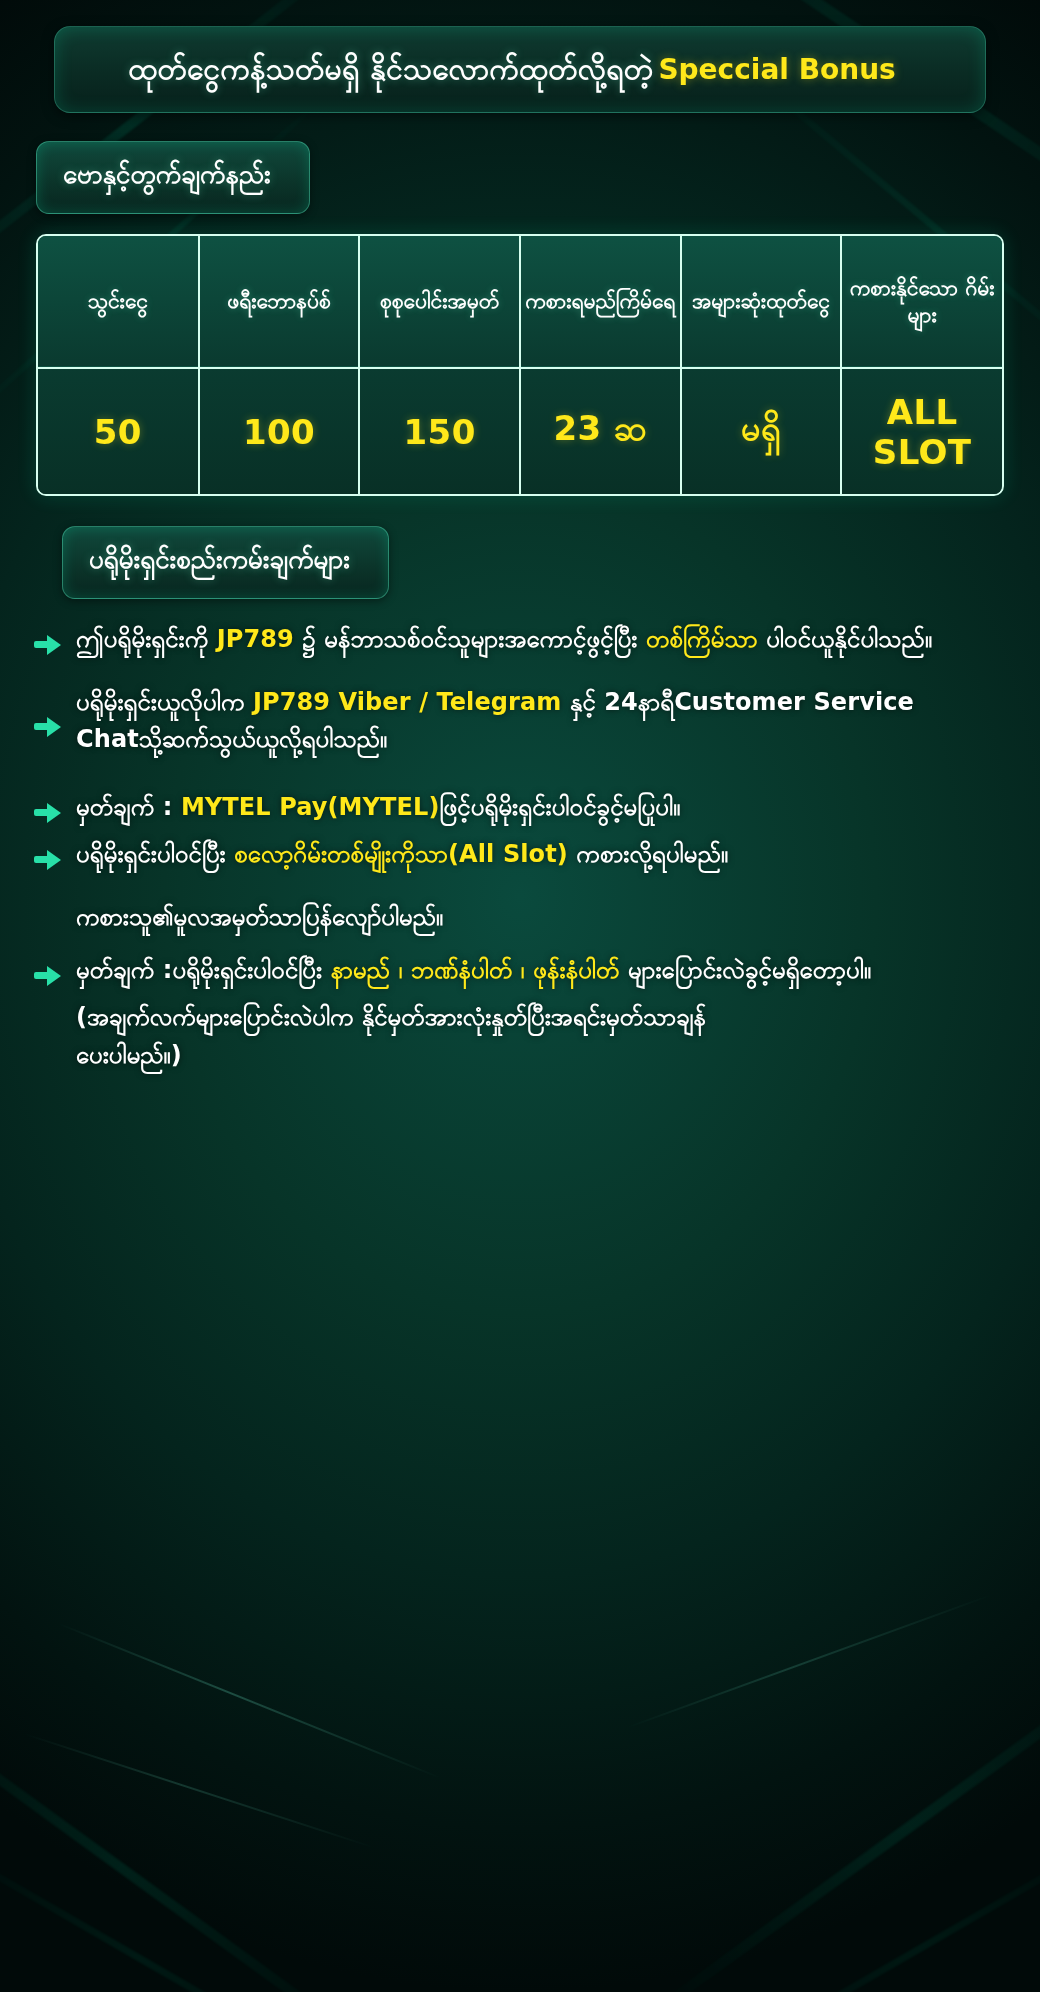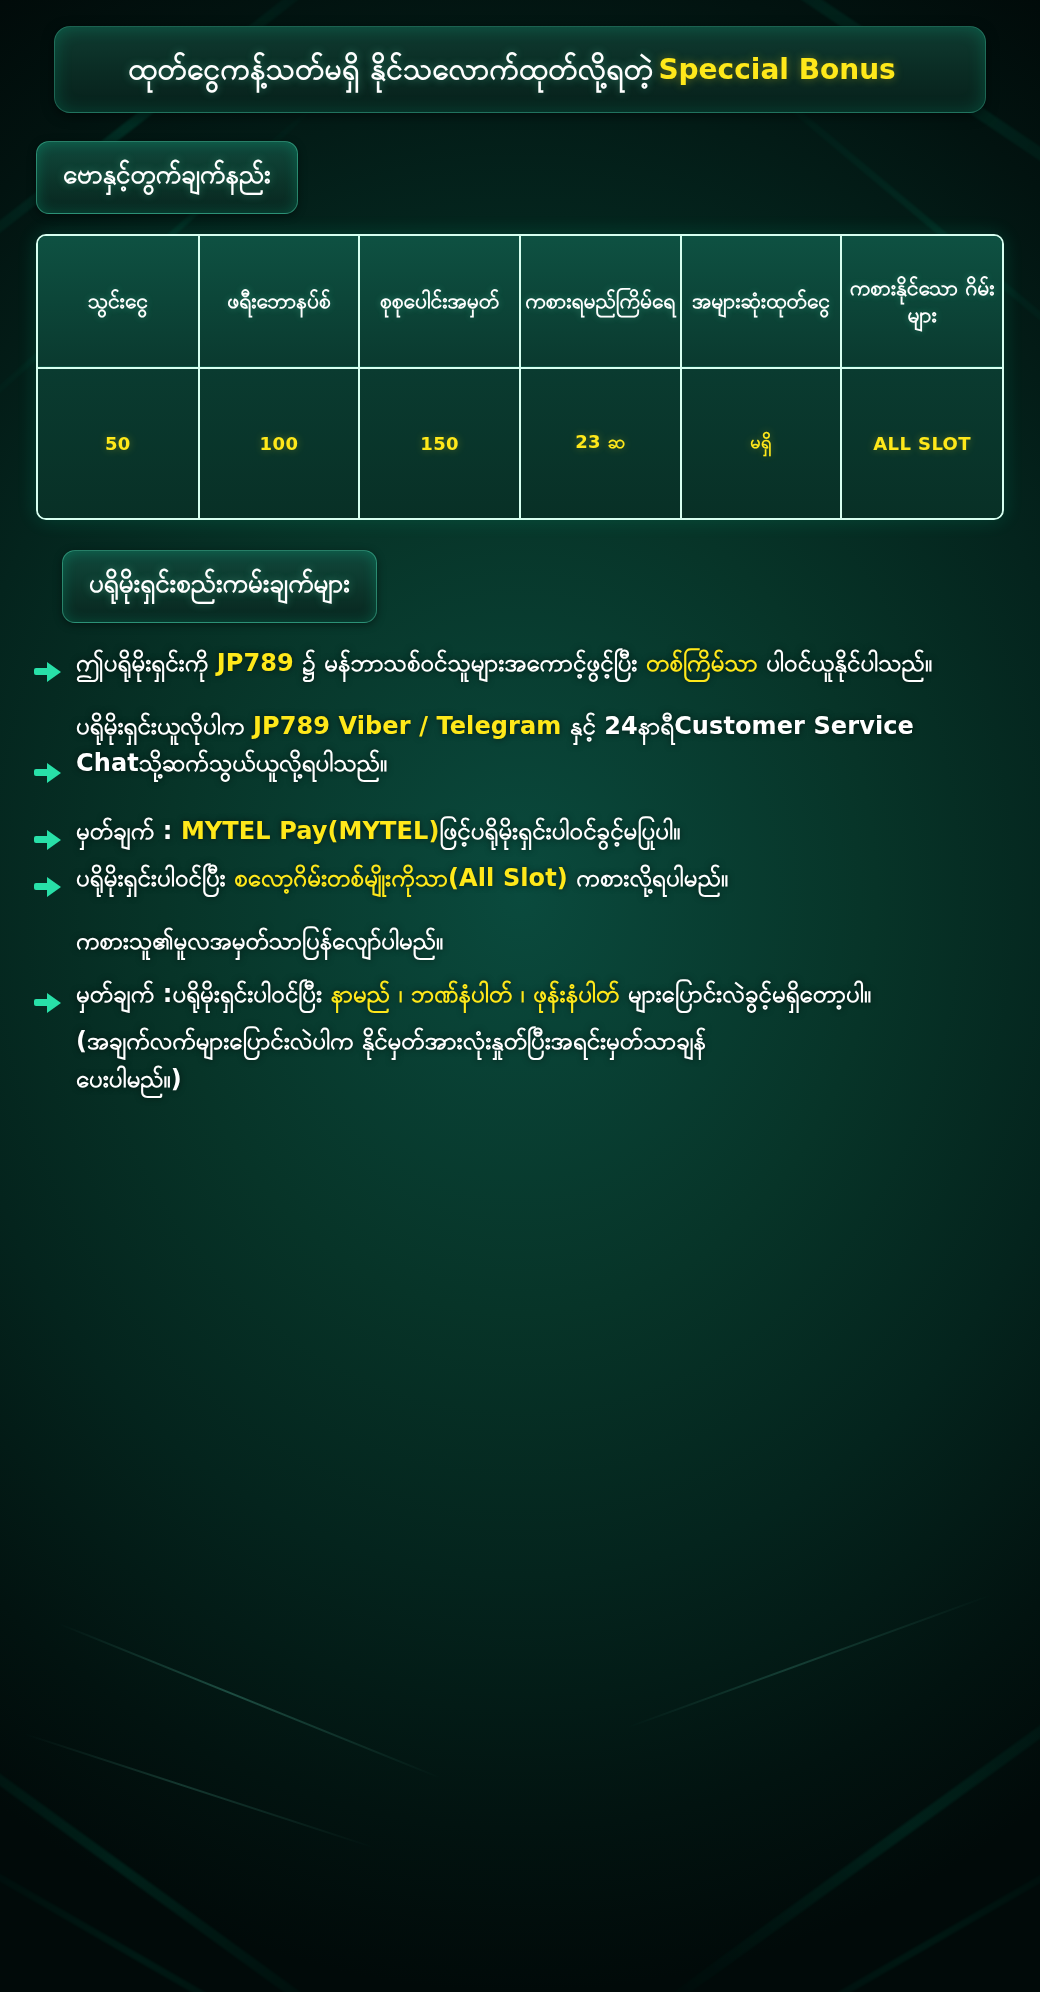--- a/index.html
+++ b/index.html
@@ -77,21 +77,21 @@
   }
 
   
   .pill {
     display: inline-block;
     margin: 28px 0 0 6px;
     border-radius: 13px;
     background: linear-gradient(180deg, #10493c 0%, #0b3329 60%, #08261f 100%);
     border: 1px solid rgba(80,235,190,.45);
     box-shadow: 0 0 14px rgba(0,255,190,.20) inset, 0 2px 8px rgba(0,0,0,.45);
-    padding: 15px 26px 17px 26px;
+    padding: 15px 38px 17px 26px;
   }
   .pill span {
     color: #ffffff;
     font-size: 26px;
     font-weight: 700;
     text-shadow: 0 0 8px rgba(120,255,210,.35);
   }
 
   
   .table-wrap {
@@ -117,37 +117,37 @@
   thead th {
     height: 132px;
     padding: 6px 4px;
     color: #ffffff;
     font-size: 21px;
     font-weight: 700;
     line-height: 1.28;
     text-shadow: 0 0 7px rgba(120,255,210,.3);
   }
   tbody td {
-    height: 150px;
+    height: 126px;
     color: #ffe81a;
-    font-size: 18px;
+    font-size: 34px;
     font-weight: 800;
     letter-spacing: .4px;
     text-shadow: 0 0 9px rgba(255,232,26,.3);
   }
   thead tr { background: linear-gradient(180deg, #0e5142 0%, #0a3a2f 100%); }
   tbody tr { background: linear-gradient(180deg, #0a3b30 0%, #083026 100%); }
 
   
   .bullets {
     margin: 22px 4px 0 4px;
   }
   .bullet {
     display: flex;
-    align-items: flex-end;
+    align-items: center;
     gap: 14px;
     margin-bottom: 26px;
   }
   .arrow {
     flex: 0 0 auto;
     margin-top: 11px;
     width: 28px;
     height: 20px;
     position: relative;
   }

